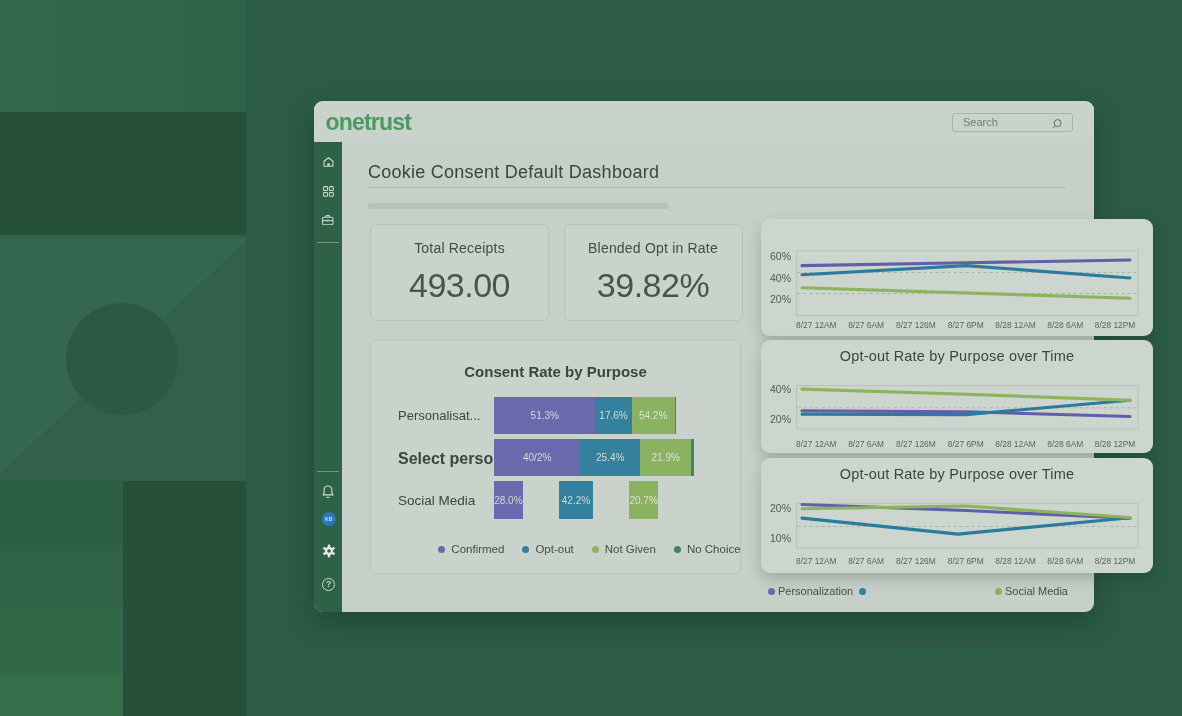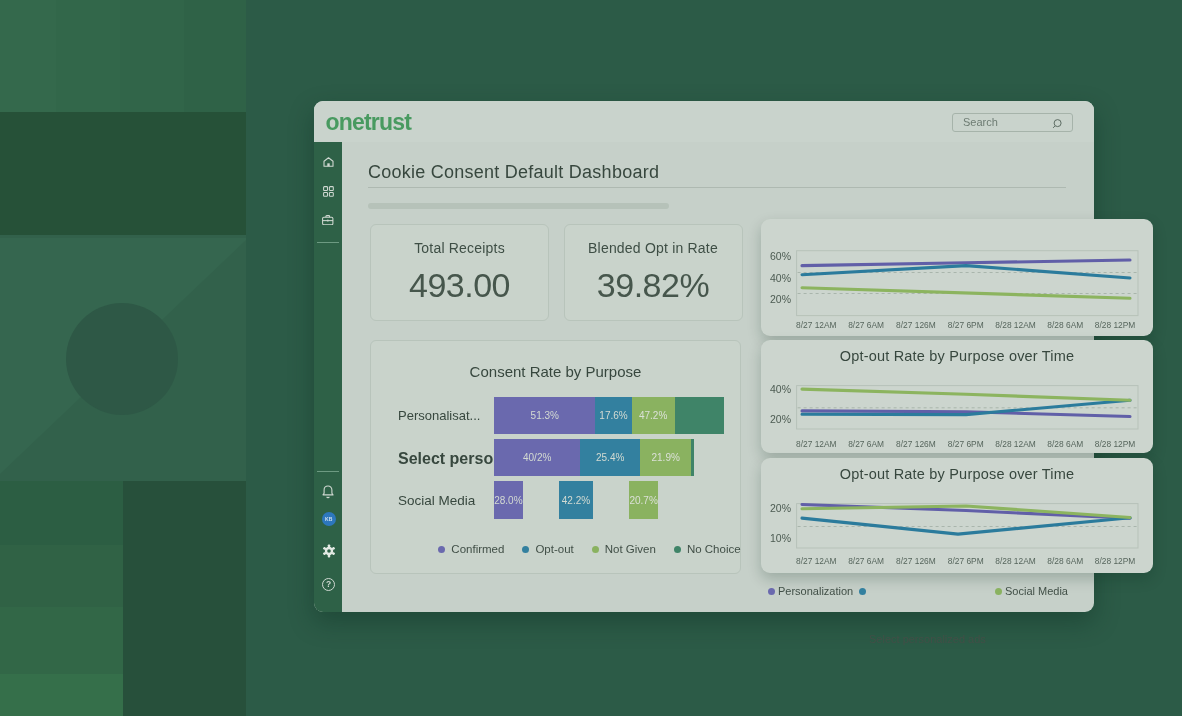--- a/index.html
+++ b/index.html
@@ -102,30 +102,30 @@
 
 <div class="abs" style="left:370px;top:223.5px;width:179px;height:97.5px;background:#c9d3cb;border:1px solid #b8c4bb;border-radius:6px;"></div>
 <div class="abs" style="left:370px;top:240px;width:179px;text-align:center;font-size:14px;font-weight:500;color:#3e4e45;letter-spacing:0.2px;">Total Receipts</div>
 <div class="abs" style="left:370px;top:266px;width:179px;text-align:center;font-size:34px;font-weight:400;color:#46564c;letter-spacing:-0.5px;">493.00</div>
 
 <div class="abs" style="left:563.5px;top:223.5px;width:179px;height:97.5px;background:#c9d3cb;border:1px solid #b8c4bb;border-radius:6px;"></div>
 <div class="abs" style="left:563.5px;top:240px;width:179px;text-align:center;font-size:14px;font-weight:500;color:#3e4e45;letter-spacing:0.2px;">Blended Opt in Rate</div>
 <div class="abs" style="left:563.5px;top:266px;width:179px;text-align:center;font-size:34px;font-weight:400;color:#46564c;letter-spacing:-0.5px;">39.82%</div>
 
 <div class="abs" style="left:370px;top:340px;width:371px;height:234px;background:#c9d3cb;border:1px solid #b8c4bb;border-radius:6px;"></div>
-<div class="abs" style="left:370px;top:363px;width:371px;text-align:center;font-size:15px;font-weight:400;color:#37473e;">Consent Rate by Purpose</div>
+<div class="abs" style="left:370px;top:363px;width:371px;text-align:center;font-size:15px;font-weight:700;color:#37473e;">Consent Rate by Purpose</div>
 
 <div class="abs" style="left:398px;top:408px;font-size:13px;font-weight:400;color:#37473e;">Personalisat...</div>
 <div class="abs" style="left:398px;top:450px;font-size:16px;font-weight:700;color:#37473e;">Select perso...</div>
 <div class="abs" style="left:398px;top:493px;font-size:13.5px;font-weight:500;color:#37473e;">Social Media</div>
 
-<div class="abs" style="left:494.2px;top:397px;width:230px;height:36.5px;display:flex;">
+<div class="abs" style="left:494.2px;top:397px;width:182px;height:36.5px;display:flex;">
   <div style="width:101.2px;background:#6a69ae;color:#d3dad2;font-size:10px;display:flex;align-items:center;justify-content:center;">51.3%</div>
   <div style="width:36.3px;background:#33809f;color:#d3dad2;font-size:10px;display:flex;align-items:center;justify-content:center;">17.6%</div>
-  <div style="width:42.9px;background:#8ab260;color:#dae0d6;font-size:10px;display:flex;align-items:center;justify-content:center;">47.2%</div>
+  <div style="width:42.9px;background:#8ab260;color:#dae0d6;font-size:10px;display:flex;align-items:center;justify-content:center;">54.2%</div>
   <div style="flex:1;background:#3f8468;"></div>
 </div>
 <div class="abs" style="left:494.2px;top:438.5px;width:199.6px;height:37.5px;display:flex;">
   <div style="width:86px;background:#6a69ae;color:#d3dad2;font-size:10px;display:flex;align-items:center;justify-content:center;">40/2%</div>
   <div style="width:60px;background:#33809f;color:#d3dad2;font-size:10px;display:flex;align-items:center;justify-content:center;">25.4%</div>
   <div style="width:51px;background:#8ab260;color:#dae0d6;font-size:10px;display:flex;align-items:center;justify-content:center;">21.9%</div>
   <div style="flex:1;background:#3f8468;"></div>
 </div>
 <div class="abs" style="left:494.2px;top:481px;width:199.6px;height:38px;display:flex;gap:36px;">
   <div style="width:57.1px;background:#6a69ae;color:#d3dad2;font-size:10px;display:flex;align-items:center;justify-content:center;">28.0%</div>

